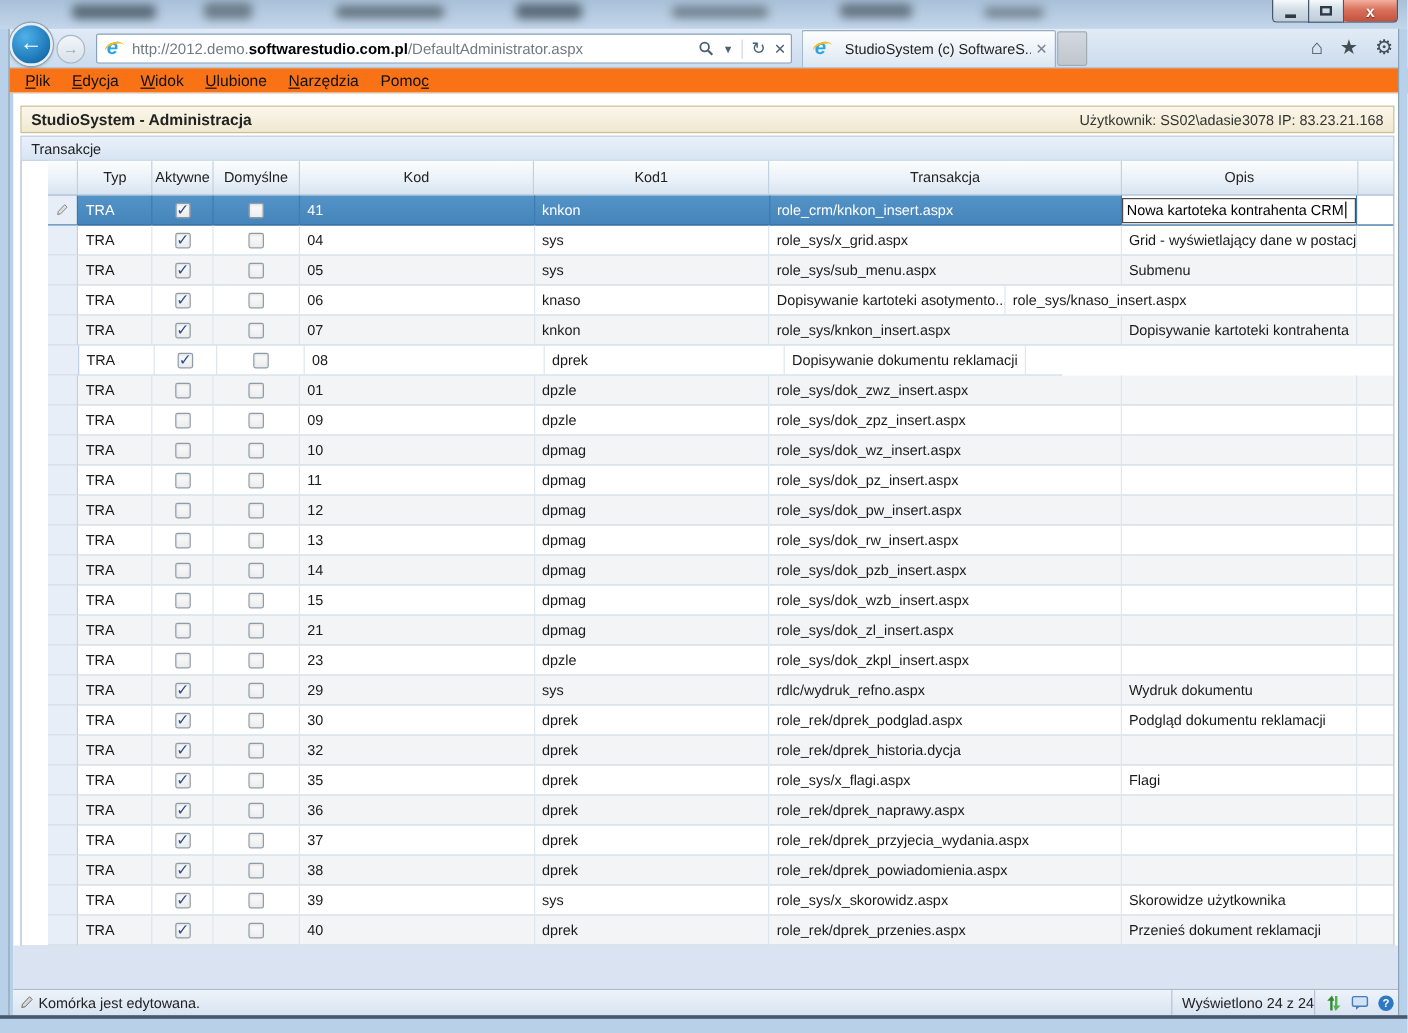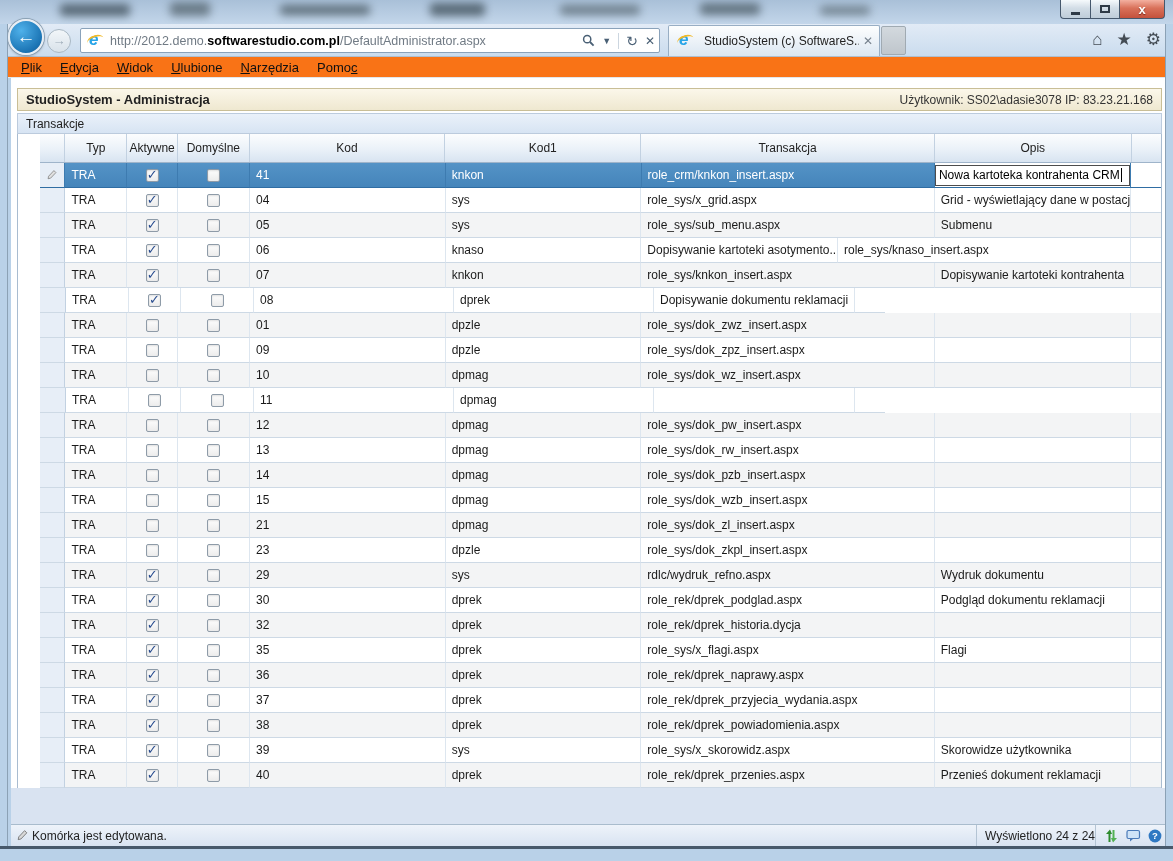--- a/index.html
+++ b/index.html
@@ -373,20 +373,21 @@
           <div class="cell c-sel"></div>
           <div class="cell c-typ">TRA</div>
           <div class="cell c-akt">
             <span class="checkbox"></span>
           </div>
           <div class="cell c-dom">
             <span class="checkbox"></span>
           </div>
           <div class="cell c-kod">11</div>
           <div class="cell c-kod1">dpmag</div>
+          <div class="cell c-tra">role_sys/dok_pz_insert.aspx</div>
           <div class="cell c-opis"></div>
           <div class="cell c-stub"></div>
         </div>
         <div class="g-row alt">
           <div class="cell c-sel"></div>
           <div class="cell c-typ">TRA</div>
           <div class="cell c-akt">
             <span class="checkbox"></span>
           </div>
           <div class="cell c-dom">

